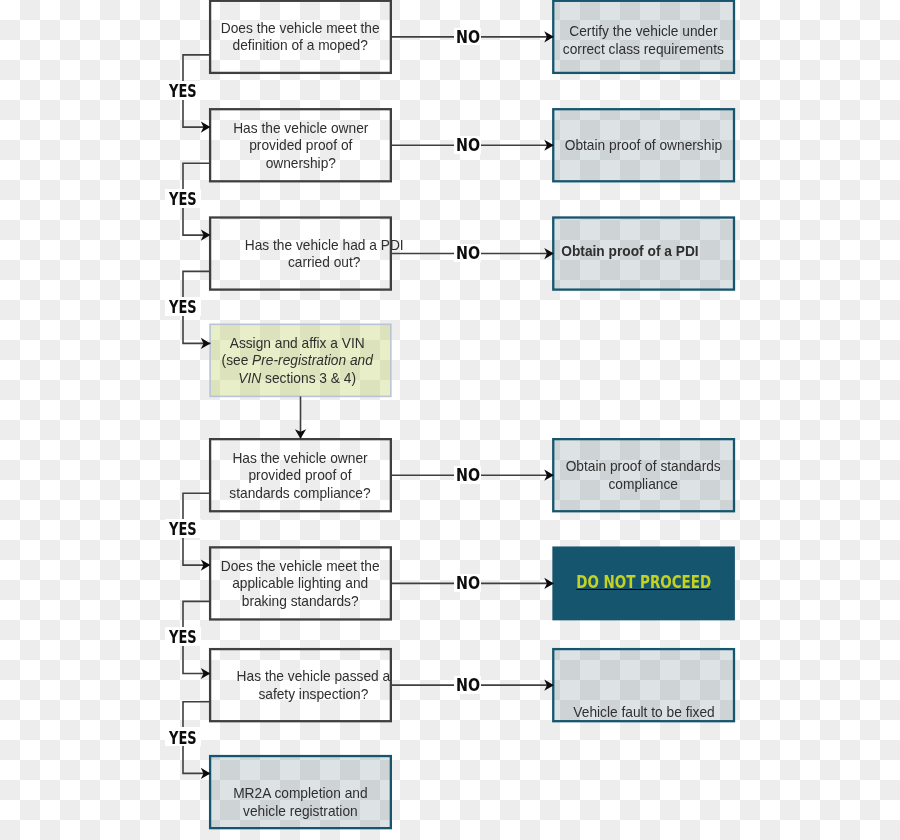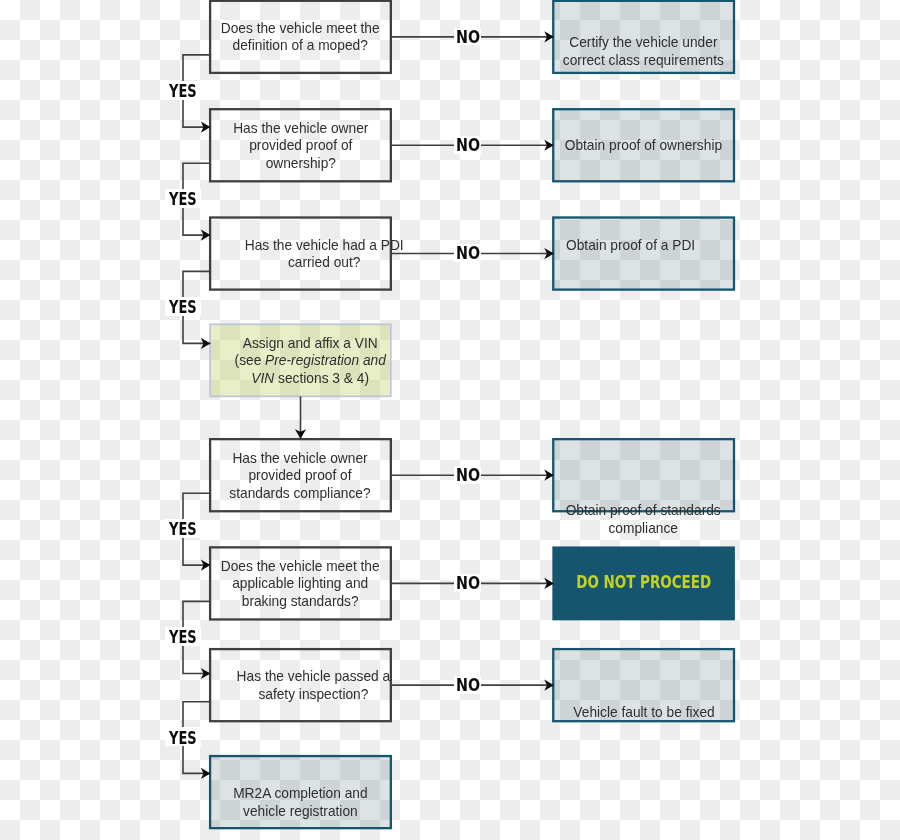--- a/index.html
+++ b/index.html
@@ -99,21 +99,21 @@
       </div>
       <div class="node" style="left: 210.1px; top: 109.2px; width: 180.75px; height: 72.1px;">
         <div class="txt">Has the vehicle owner
 provided proof of
 ownership?</div>
       </div>
       <div class="node" style="left: 210.1px; top: 217.5px; width: 180.75px; height: 72.1px; margin-left: 24px;">
         <div class="txt">Has the vehicle had a PDI
 carried out?</div>
       </div>
-      <div class="node" style="left: 208px; top: 324.3px; width: 204px; height: 72.1px;">
+      <div class="node" style="left: 195px; top: 324.3px; width: 204px; height: 72.1px;">
         <div class="txt">Assign and affix a VIN
 (see <span class="ital">Pre-registration and</span>
 <span class="ital">VIN</span> sections 3 &amp; 4)</div>
       </div>
       <div class="node" style="left: 210.1px; top: 439.15px; width: 180.75px; height: 72.1px;">
         <div class="txt">Has the vehicle owner
 provided proof of
 standards compliance?</div>
       </div>
       <div class="node" style="left: 210.1px; top: 547.35px; width: 180.75px; height: 72.1px;">
@@ -122,35 +122,35 @@
 braking standards?</div>
       </div>
       <div class="node" style="left: 210.1px; top: 649.1px; width: 206px; height: 72.1px;">
         <div class="txt">Has the vehicle passed a
 safety inspection?</div>
       </div>
       <div class="node" style="left: 210.1px; top: 756.05px; width: 180.75px; height: 92px;">
         <div class="txt">MR2A completion and
 vehicle registration</div>
       </div>
-      <div class="node" style="left: 553.25px; top: 15px; width: 180.75px; height: 72.1px;">
+      <div class="node" style="left: 553.25px; top: 4px; width: 180.75px; height: 72.1px;">
         <div class="txt">Certify the vehicle under
 correct class requirements</div>
       </div>
       <div class="node" style="left: 553.25px; top: 109.2px; width: 180.75px; height: 72.1px; justify-content: center;">
         <div class="txt">Obtain proof of ownership</div>
       </div>
-      <div class="node" style="left: 553.25px; top: 209px; width: 154px; height: 72.1px;">
+      <div class="node" style="left: 553.25px; top: 215px; width: 154px; height: 72.1px; font-weight: bold;">
         <div class="txt">Obtain proof of a PDI</div>
       </div>
-      <div class="node" style="left: 553.25px; top: 439.15px; width: 180.75px; height: 72.1px; margin-top: 44px;">
+      <div class="node" style="left: 553.25px; top: 439.15px; width: 180.75px; height: 72.1px;">
         <div class="txt">Obtain proof of standards
 compliance</div>
       </div>
-      <div class="node stop" style="left: 553.25px; top: 547.35px; width: 180.75px; height: 69px;">
+      <div class="node stop" style="left: 553.25px; top: 547.35px; width: 180.75px; height: 69px; text-decoration: underline;">
         <div class="txt">DO NOT PROCEED</div>
       </div>
       <div class="node" style="left: 553.25px; top: 649.1px; width: 180.75px; height: 72.1px; align-items: flex-end;">
         <div class="txt">Vehicle fault to be fixed</div>
       </div>
     </div>
   <div id="labels">
       <div class="edgelabel" style="left: 454.3px; top: 27.5px; width: 27.1px; height: 17.9px;">
         <span style="left: 1.4px; top: 1.1px; transform: scaleX(0.933);">NO</span>
       </div>

